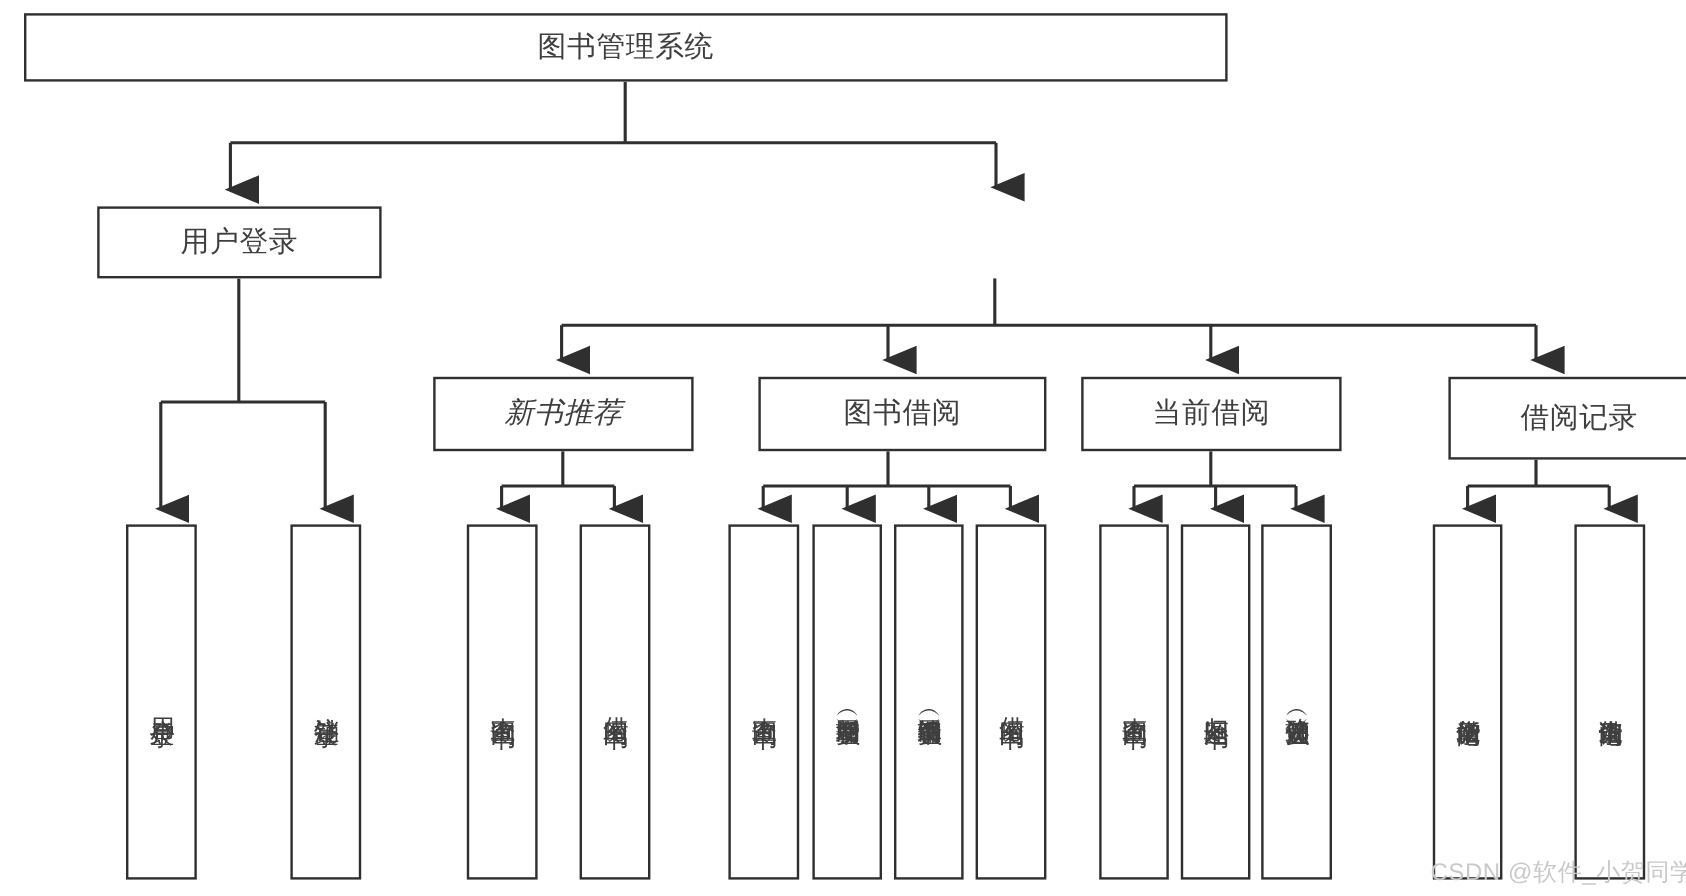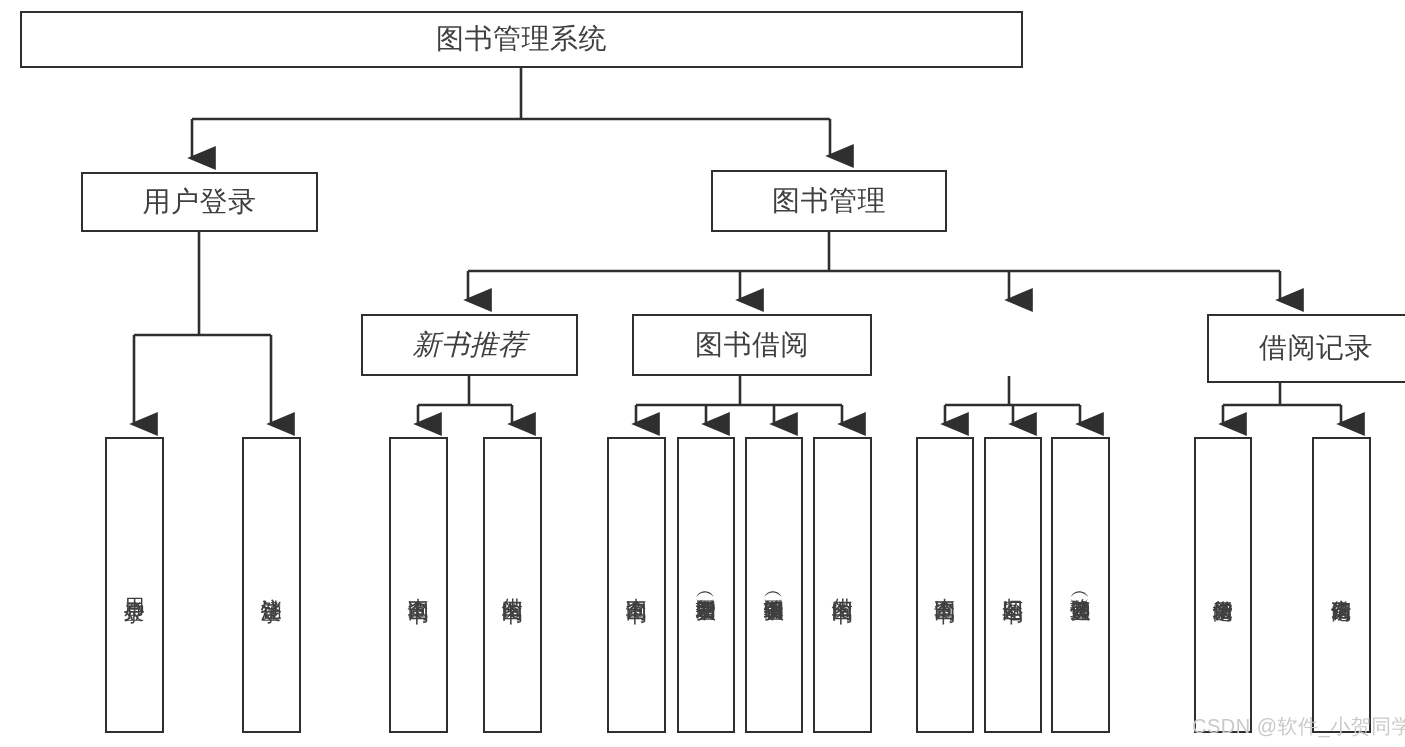--- a/index.html
+++ b/index.html
@@ -37,21 +37,21 @@
   }
   .node .label {
     display: block;
     text-align: center;
     line-height: 1.08;
     color: #3f3f3f;
     letter-spacing: 0.5px;
   }
   
   .node.horiz .label {
-    font-size: 28px;
+    font-size: 24px;
     white-space: nowrap;
   }
   
   .node.vert {
     align-items: center;
     justify-content: center;
     padding: 3px 0;
   }
   .node.vert .label {
     writing-mode: vertical-rl;
@@ -131,30 +131,30 @@
     </g>
   </svg>
 
   <div class="node horiz" style="left:20px; top:11px; width:1003px; height:57px;">
     <span class="label">图书管理系统</span>
   </div>
 
   <div class="node horiz" style="left:81px; top:172px; width:237px; height:60px;">
     <span class="label">用户登录</span>
   </div>
-  <div class="node horiz" style="left:711px; top:170px; width:236px; height:62px;">
-    <span class="label">图书管理</span>
-  </div>
 
   <div class="node horiz" style="left:361px; top:314px; width:217px; height:62px;font-style:italic;">
     <span class="label">新书推荐</span>
   </div>
   <div class="node horiz" style="left:632px; top:314px; width:240px; height:62px;">
     <span class="label">图书借阅</span>
   </div>
+  <div class="node horiz" style="left:901px; top:314px; width:217px; height:62px;">
+    <span class="label">当前借阅</span>
+  </div>
   <div class="node horiz" style="left:1207px; top:314px; width:218px; height:69px;">
     <span class="label">借阅记录</span>
   </div>
 
   <div class="node vert" style="left:105px; top:437px; width:59px; height:296px;">
     <span class="label">用户登录</span>
   </div>
   <div class="node vert" style="left:242px; top:437px; width:59px; height:296px;">
     <span class="label">注销登录</span>
   </div>

